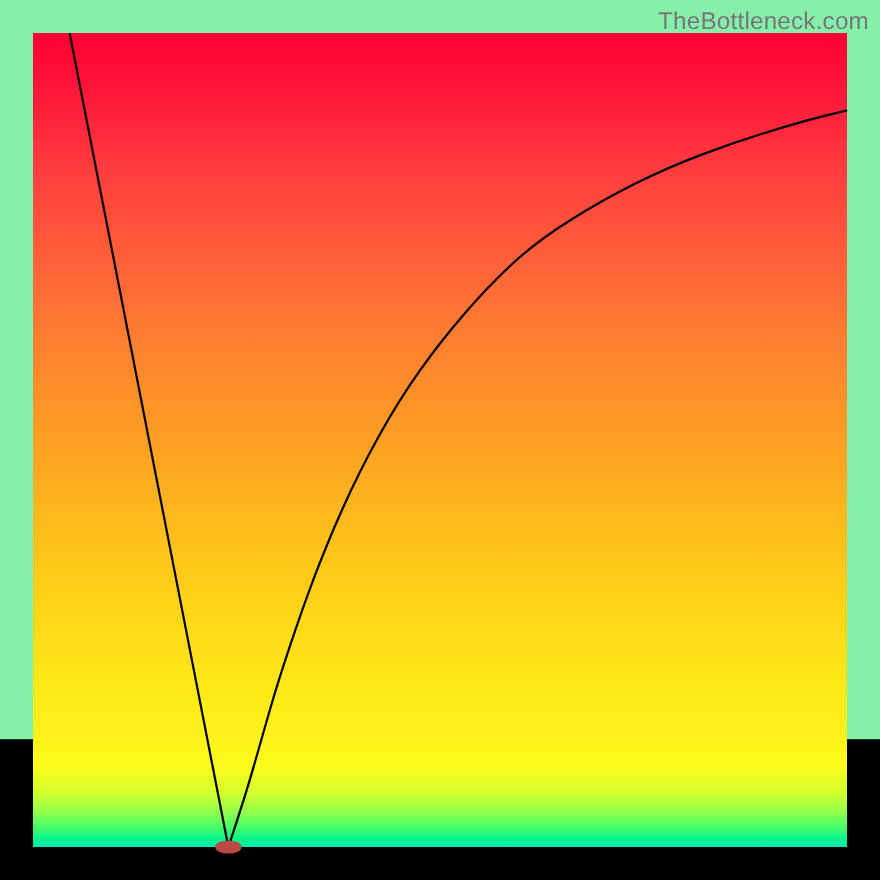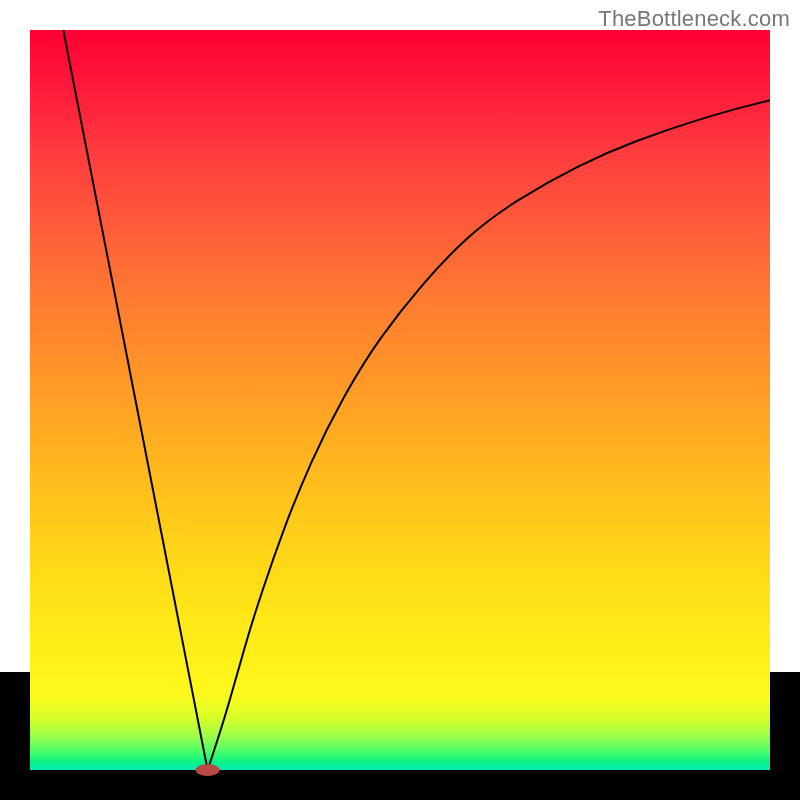--- a/index.html
+++ b/index.html
@@ -8,21 +8,21 @@
     width: 800px;
     height: 800px;
     background: #000;
     overflow: hidden;
     font-family: Arial, Helvetica, sans-serif;
   }
   .frame {
     position: relative;
     width: 800px;
     height: 672px;
-    background: #ffffff;
+    background: #86efac;
   }
   .plot {
     position: absolute;
     left: 30px;
     top: 30px;
     width: 740px;
     height: 740px;
     background: linear-gradient(
       to bottom,
       #ff0033 0%,

